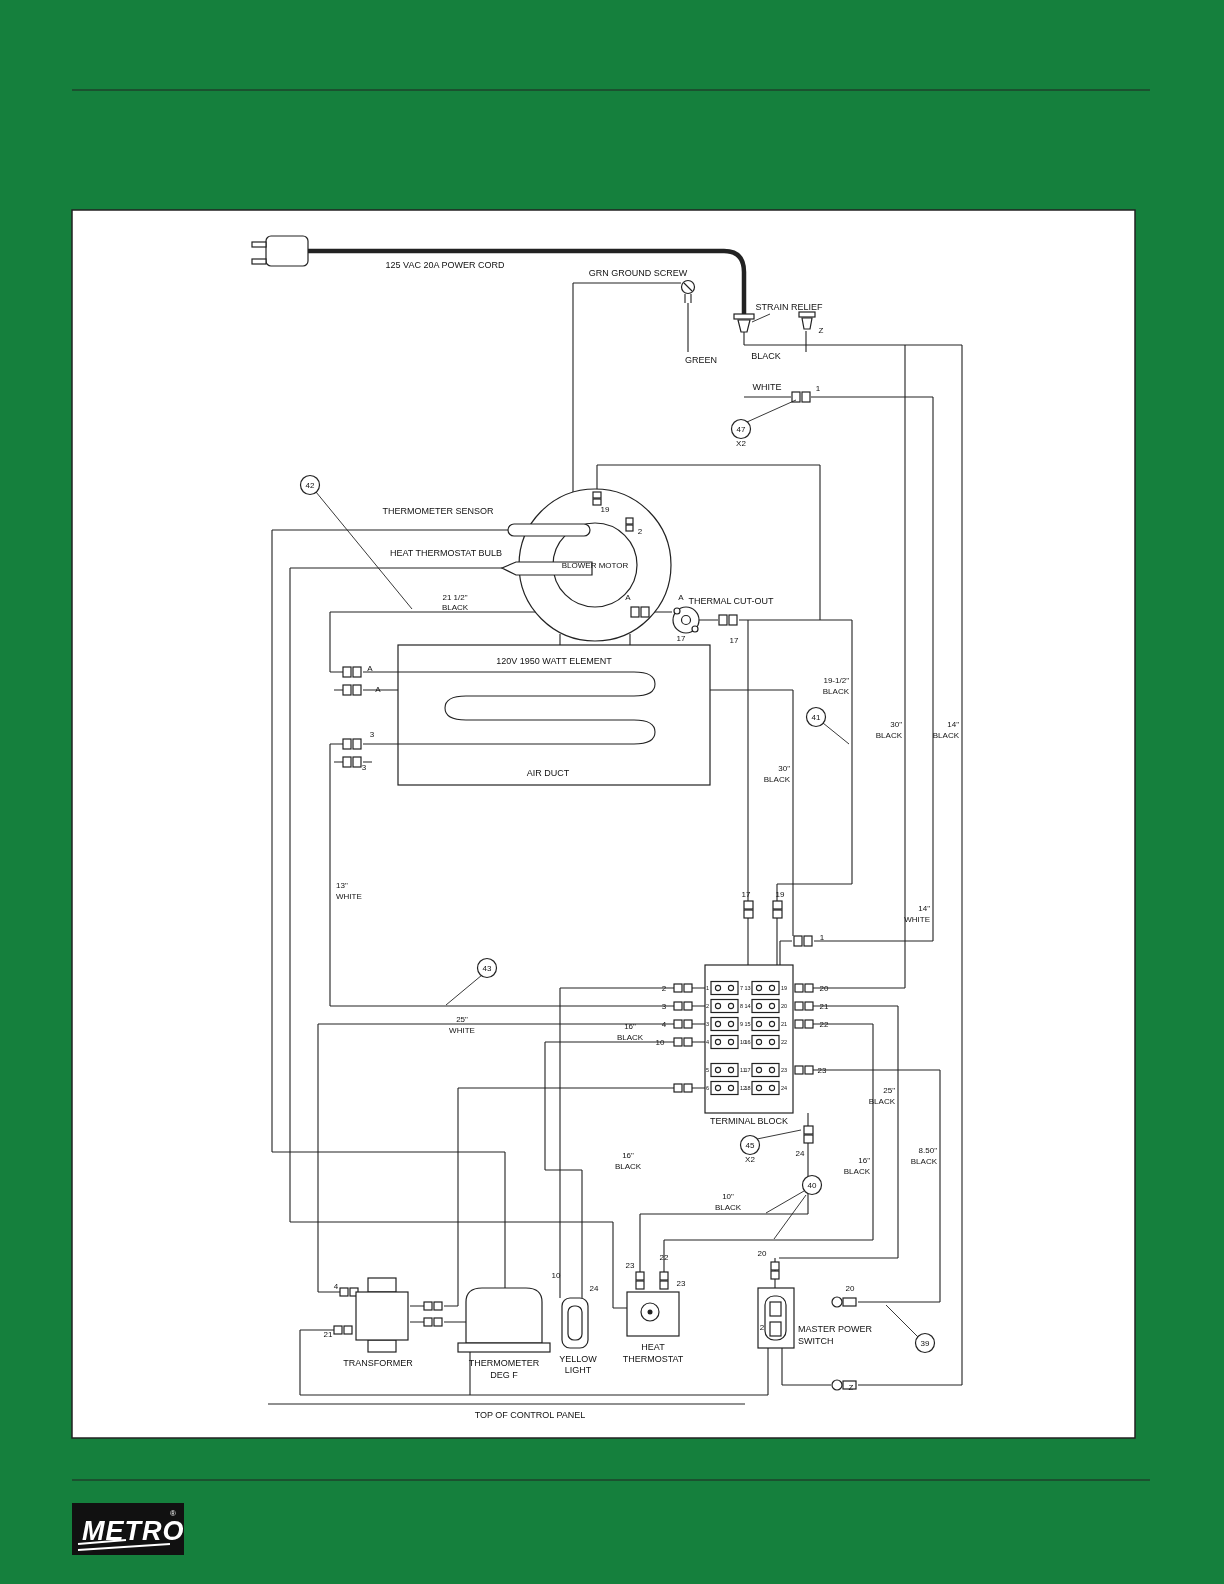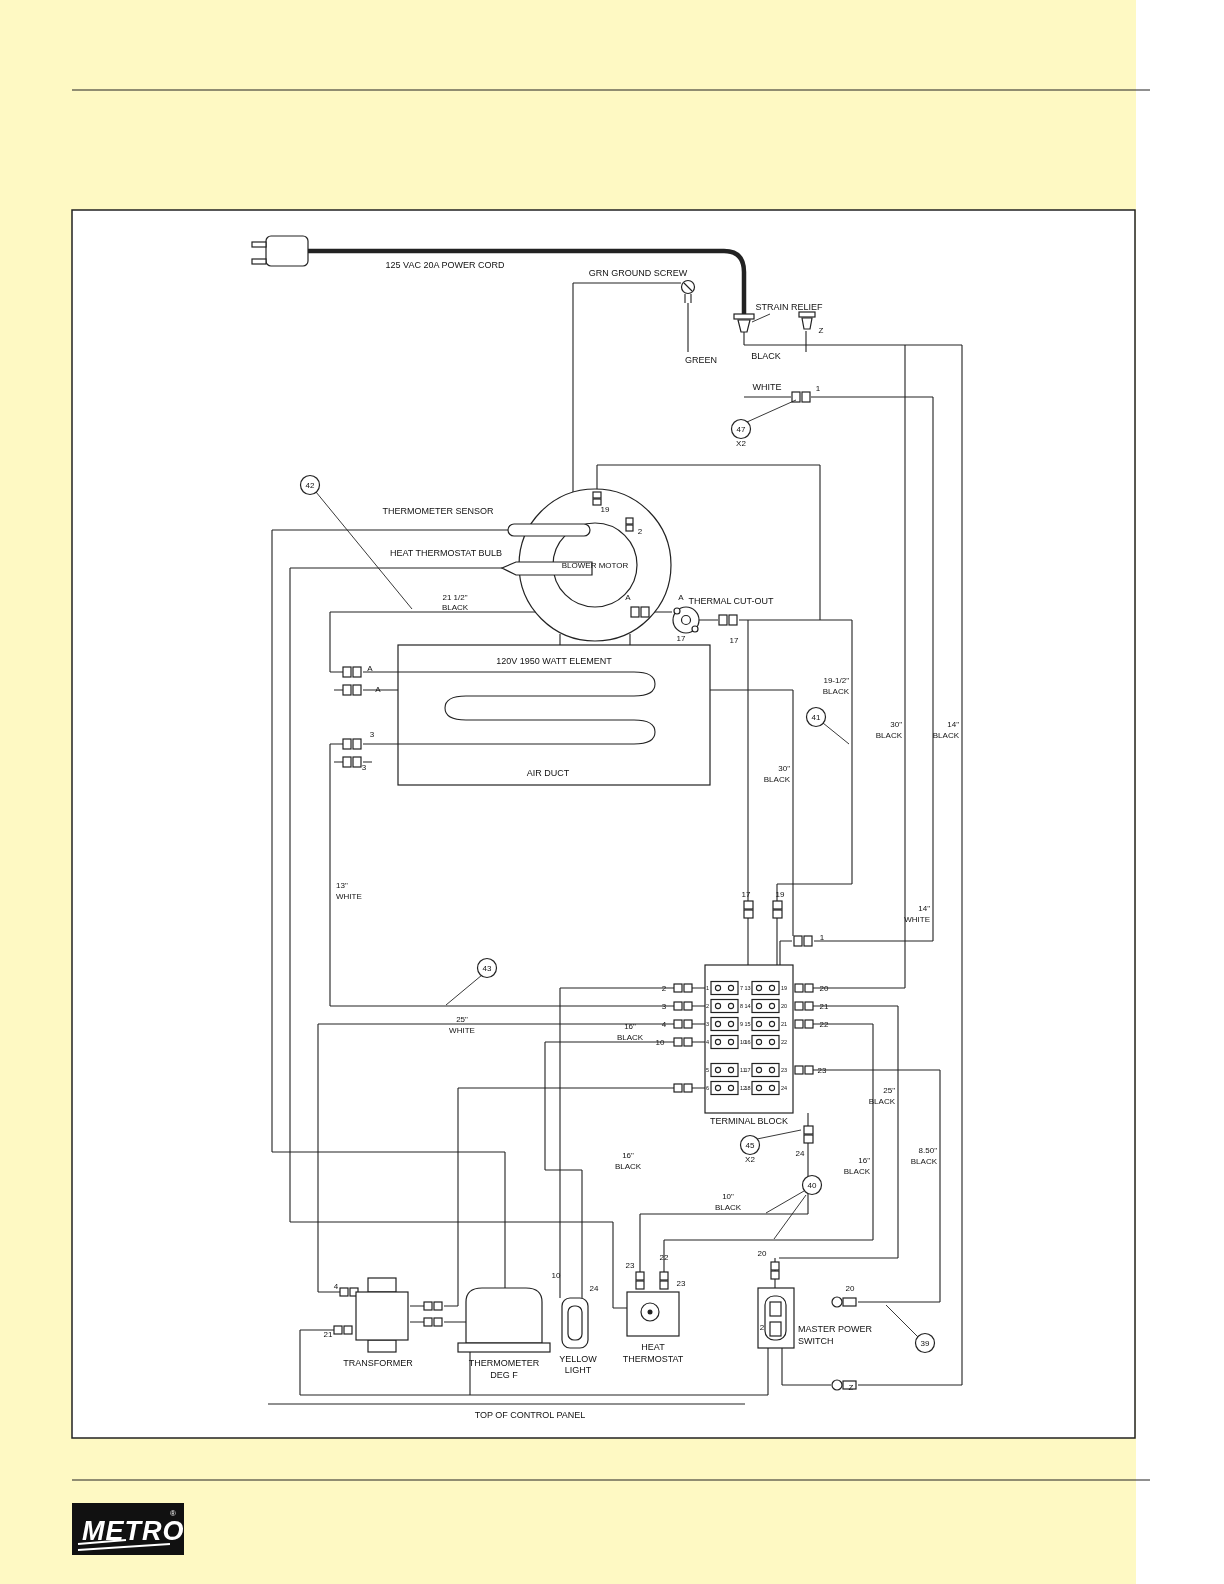--- a/index.html
+++ b/index.html
@@ -1,16 +1,16 @@
 <!DOCTYPE html>
 <html><head>
 <meta charset="utf-8">
 <style>
   html,body{margin:0;padding:0;background:#fff;}
-  .page{position:relative;width:1136px;height:1584px;background:#fef9c3;font-family:"Liberation Sans",sans-serif;}
+  .page{position:relative;width:1224px;height:1584px;background:#15803d;font-family:"Liberation Sans",sans-serif;}
   svg{position:absolute;left:0;top:0;}
   .w{fill:none;stroke:#222;stroke-width:1.1;}
   .wt{fill:none;stroke:#222;stroke-width:4.5;stroke-linecap:round;}
   .bx{fill:#fff;stroke:#222;stroke-width:1.2;}
   .bx2{fill:#fff;stroke:#222;stroke-width:1.5;}
   .ld{fill:none;stroke:#222;stroke-width:0.9;}
   text{font-family:"Liberation Sans",sans-serif;fill:#111;text-anchor:middle;}
   .lb{font-size:9px;}
   .sm{font-size:8px;}
   .tn{font-size:5.5px;}

